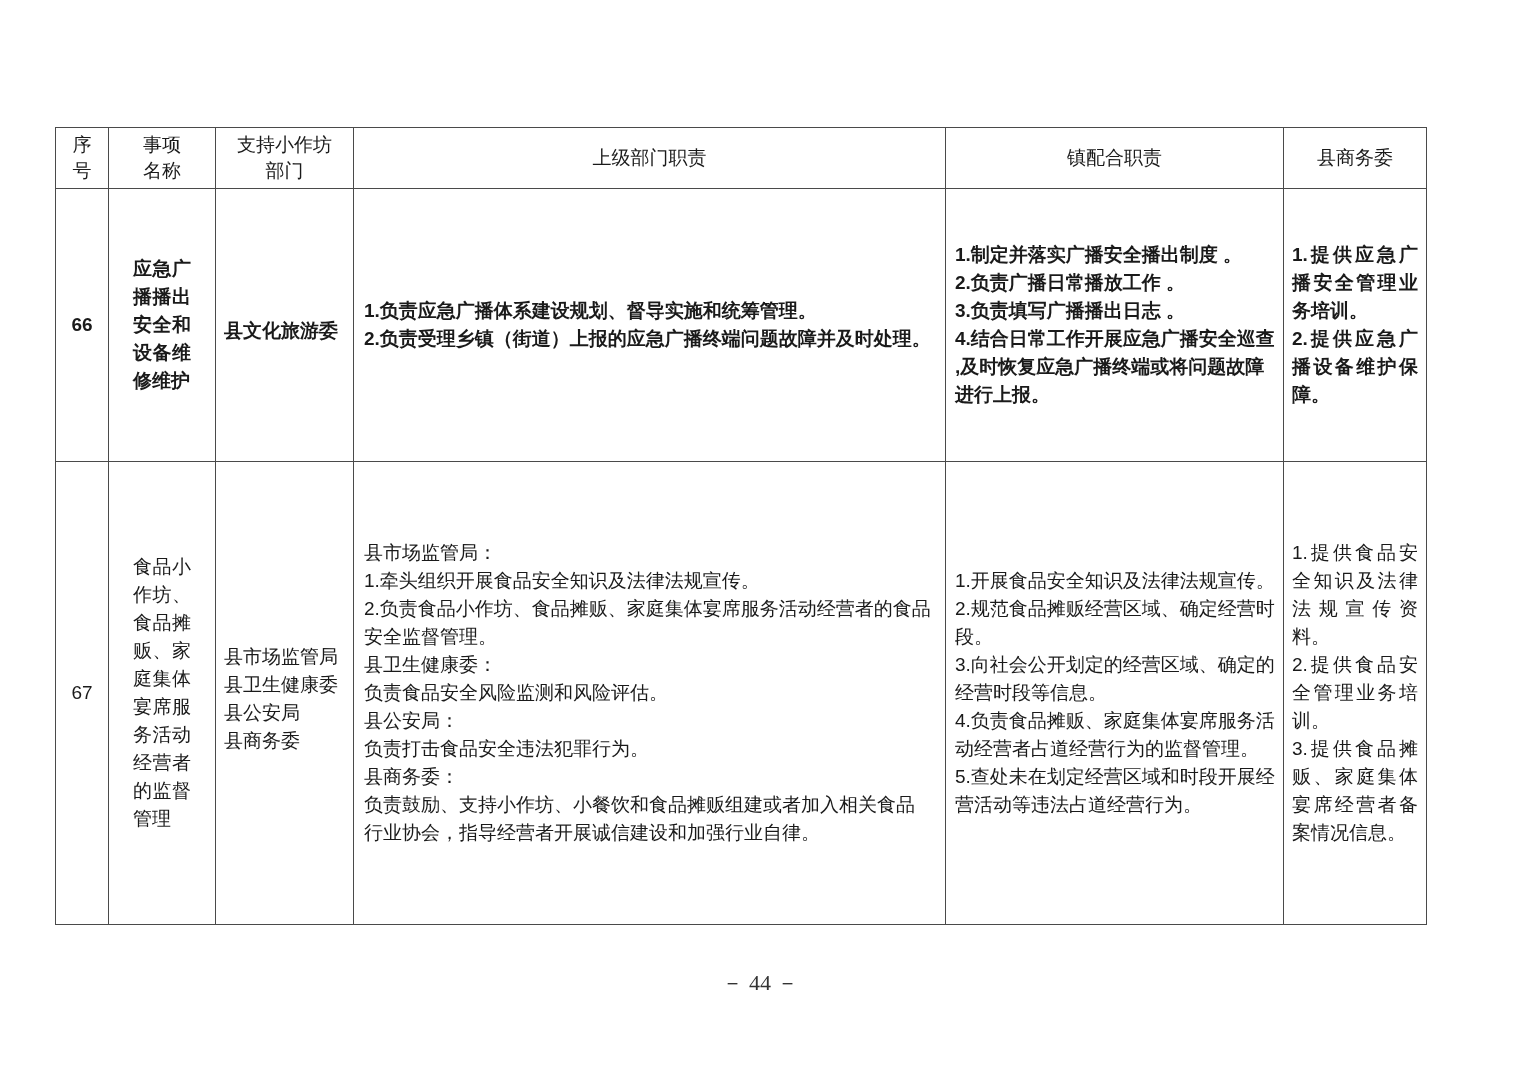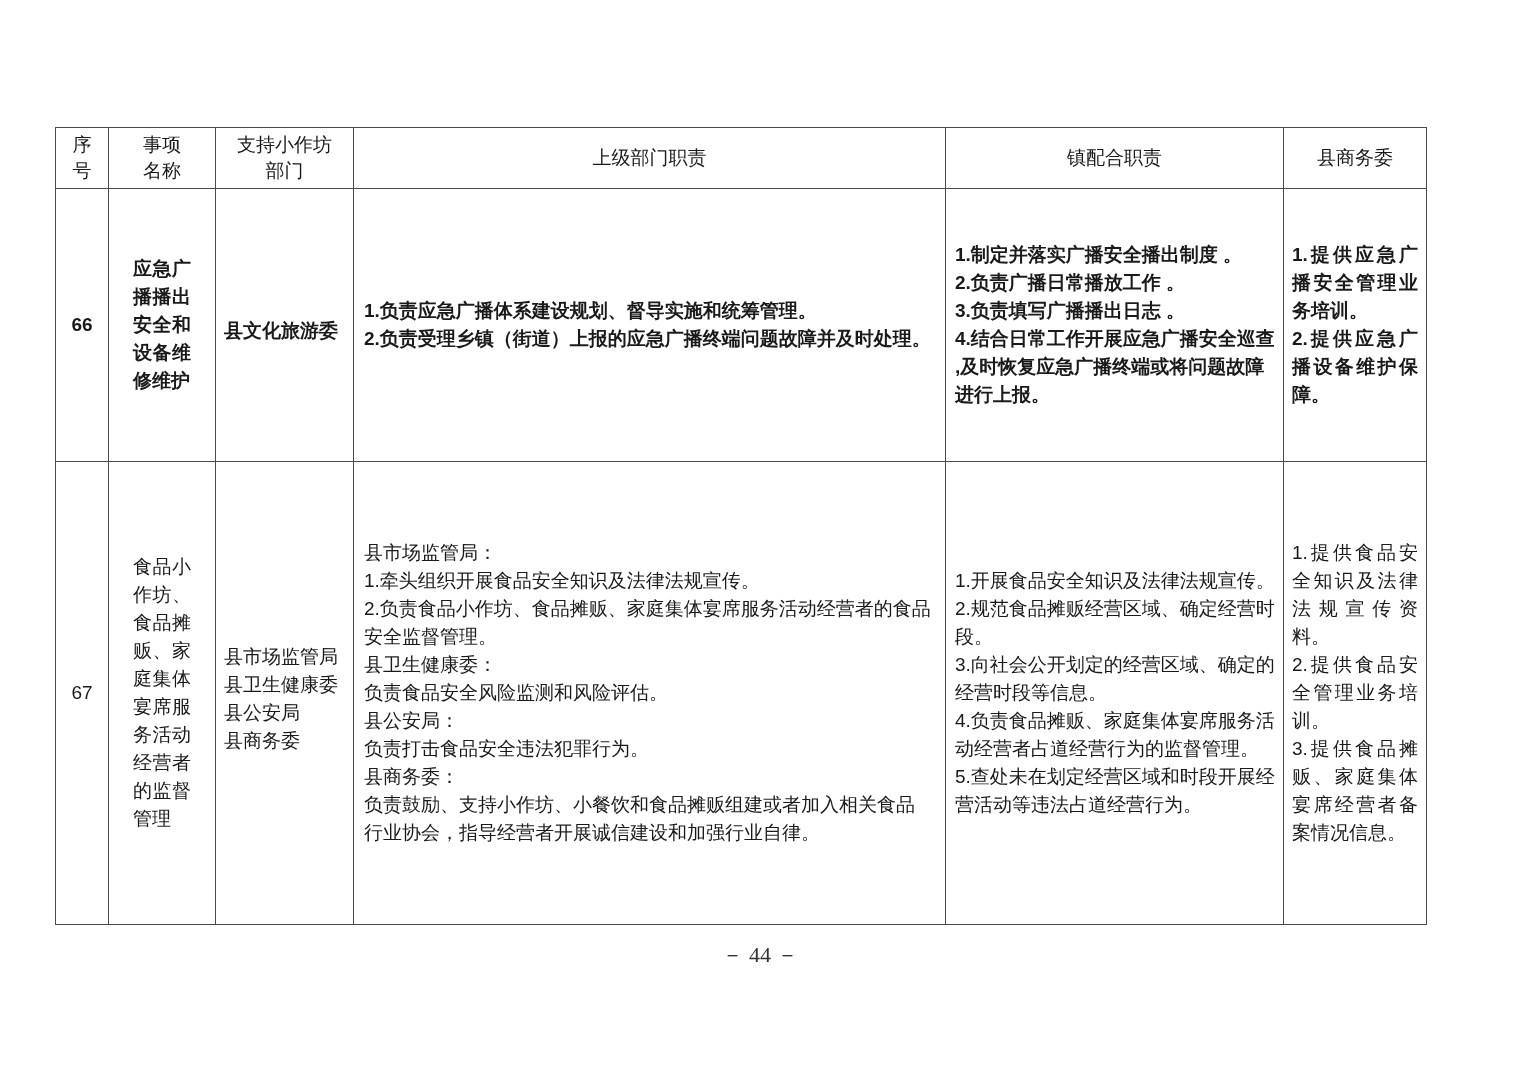--- a/index.html
+++ b/index.html
@@ -69,21 +69,21 @@
   td.cell-guarantee {
     padding: 14px 8px;
     white-space: pre-line;
     text-align: justify;
     text-justify: inter-character;
   }
   .page-number {
     position: absolute;
     left: 0;
     right: 0;
-    top: 940px;
+    top: 968px;
     text-align: center;
     font-family: "Liberation Serif", "DejaVu Serif", serif;
     font-size: 22px;
     color: #333333;
   }
 </style>
 </head>
 <body>
 
 <div class="page">

